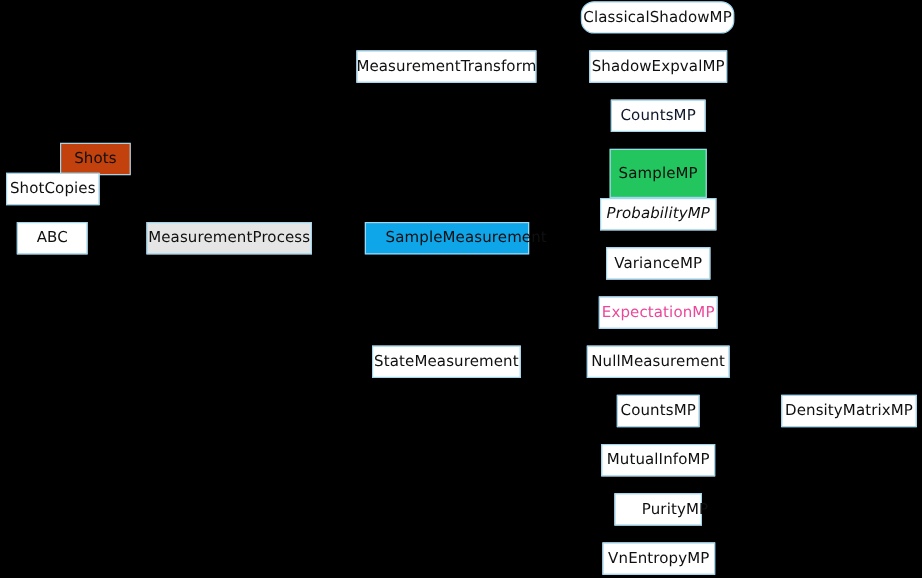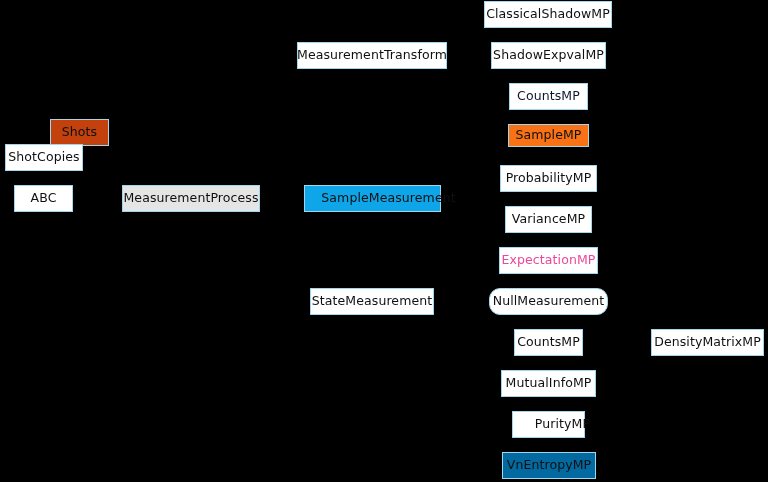--- a/index.html
+++ b/index.html
@@ -66,74 +66,74 @@
       <path d="M 434 301.5 H 467 V 178.5 H 500" fill="none" stroke="#000000" stroke-width="1"></path>
       <path d="M 434 301.5 H 466.5 V 260.5 H 499" fill="none" stroke="#000000" stroke-width="1"></path>
       <path d="M 434 301.5 H 461.5 V 301.5 H 489" fill="none" stroke="#000000" stroke-width="1"></path>
       <path d="M 434 301.5 H 474 V 342.5 H 514" fill="none" stroke="#000000" stroke-width="1"></path>
       <path d="M 434 301.5 H 467.5 V 383.5 H 501" fill="none" stroke="#000000" stroke-width="1"></path>
       <path d="M 434 301.5 H 473 V 424.5 H 512" fill="none" stroke="#000000" stroke-width="1"></path>
       <path d="M 434 301.5 H 468 V 465.5 H 502" fill="none" stroke="#000000" stroke-width="1"></path>
       <path d="M 583 342.5 H 617 V 342.5 H 651" fill="none" stroke="#000000" stroke-width="1"></path>
     </svg>
   <div id="node-layer">
-      <div class="node" style="left: 484px; top: 1px; width: 128px; height: 27px; background: rgb(255, 255, 255); border-color: rgb(159, 215, 239); color: rgb(16, 16, 16);">
+      <div class="node" style="left: 484px; top: 1px; width: 128px; height: 27px; background: rgb(255, 255, 255); border-color: rgb(159, 215, 239); color: rgb(16, 16, 16); border-radius: 11px;">
         <span class="node-label">ClassicalShadowMP</span>
       </div>
       <div class="node" style="left: 297px; top: 42px; width: 150px; height: 27px; background: rgb(255, 255, 255); border-color: rgb(159, 215, 239); color: rgb(16, 16, 16);">
         <span class="node-label">MeasurementTransform</span>
       </div>
       <div class="node" style="left: 491px; top: 42px; width: 115px; height: 27px; background: rgb(255, 255, 255); border-color: rgb(159, 215, 239); color: rgb(16, 16, 16);">
         <span class="node-label">ShadowExpvalMP</span>
       </div>
       <div class="node" style="left: 509px; top: 83px; width: 79px; height: 27px; background: rgb(255, 255, 255); border-color: rgb(159, 215, 239); color: #0f172a;">
         <span class="node-label">CountsMP</span>
       </div>
       <div class="node" style="left: 14px; top: 119px; width: 59px; height: 27px; background: #c2410c; border-color: rgb(159, 215, 239); color: rgb(16, 16, 16); margin-left: 36px;">
         <span class="node-label">Shots</span>
       </div>
-      <div class="node" style="left: 508px; top: 124px; width: 81px; height: 23px; background: #f97316; border-color: rgb(159, 215, 239); color: rgb(16, 16, 16);">
+      <div class="node" style="left: 508px; top: 124px; width: 81px; height: 41px; background: #22c55e; border-color: rgb(159, 215, 239); color: rgb(16, 16, 16);">
         <span class="node-label">SampleMP</span>
       </div>
       <div class="node" style="left: 5px; top: 144px; width: 78px; height: 27px; background: rgb(255, 255, 255); border-color: rgb(159, 215, 239); color: rgb(16, 16, 16);">
         <span class="node-label">ShotCopies</span>
       </div>
-      <div class="node" style="left: 500px; top: 165px; width: 97px; height: 27px; background: rgb(255, 255, 255); border-color: rgb(159, 215, 239); color: rgb(16, 16, 16);">
+      <div class="node" style="left: 500px; top: 165px; width: 97px; height: 27px; background: rgb(255, 255, 255); border-color: rgb(159, 215, 239); color: rgb(16, 16, 16); font-style: italic;">
         <span class="node-label">ProbabilityMP</span>
       </div>
       <div class="node" style="left: 14px; top: 185px; width: 59px; height: 27px; background: rgb(255, 255, 255); border-color: rgb(159, 215, 239); color: rgb(16, 16, 16);">
         <span class="node-label">ABC</span>
       </div>
       <div class="node" style="left: 122px; top: 185px; width: 138px; height: 27px; background: #e5e5e5; border-color: rgb(159, 215, 239); color: rgb(16, 16, 16);">
         <span class="node-label">MeasurementProcess</span>
       </div>
       <div class="node" style="left: 304px; top: 185px; width: 137px; height: 27px; background: #0ea5e9; border-color: rgb(159, 215, 239); color: rgb(16, 16, 16); padding-left: 32px;">
         <span class="node-label">SampleMeasurement</span>
       </div>
       <div class="node" style="left: 505px; top: 206px; width: 87px; height: 27px; background: rgb(255, 255, 255); border-color: rgb(159, 215, 239); color: rgb(16, 16, 16);">
         <span class="node-label">VarianceMP</span>
       </div>
       <div class="node" style="left: 499px; top: 247px; width: 99px; height: 27px; background: rgb(255, 255, 255); border-color: rgb(159, 215, 239); color: #ec4899;">
         <span class="node-label">ExpectationMP</span>
       </div>
       <div class="node" style="left: 310px; top: 288px; width: 124px; height: 27px; background: rgb(255, 255, 255); border-color: rgb(159, 215, 239); color: rgb(16, 16, 16);">
         <span class="node-label">StateMeasurement</span>
       </div>
-      <div class="node" style="left: 489px; top: 288px; width: 119px; height: 27px; background: rgb(255, 255, 255); border-color: rgb(159, 215, 239); color: rgb(16, 16, 16); border-radius: 11px;">
+      <div class="node" style="left: 489px; top: 288px; width: 119px; height: 27px; background: rgb(255, 255, 255); border-color: rgb(159, 215, 239); color: rgb(16, 16, 16);">
         <span class="node-label">NullMeasurement</span>
       </div>
       <div class="node" style="left: 514px; top: 329px; width: 69px; height: 27px; background: rgb(255, 255, 255); border-color: rgb(159, 215, 239); color: rgb(16, 16, 16);">
         <span class="node-label">CountsMP</span>
       </div>
       <div class="node" style="left: 651px; top: 329px; width: 113px; height: 27px; background: rgb(255, 255, 255); border-color: rgb(159, 215, 239); color: rgb(16, 16, 16);">
         <span class="node-label">DensityMatrixMP</span>
       </div>
       <div class="node" style="left: 501px; top: 370px; width: 95px; height: 27px; background: rgb(255, 255, 255); border-color: rgb(159, 215, 239); color: rgb(16, 16, 16);">
         <span class="node-label">MutualInfoMP</span>
       </div>
       <div class="node" style="left: 512px; top: 411px; width: 73px; height: 27px; background: rgb(255, 255, 255); border-color: rgb(159, 215, 239); color: rgb(16, 16, 16); padding-left: 28px;">
         <span class="node-label">PurityMP</span>
       </div>
-      <div class="node" style="left: 502px; top: 452px; width: 94px; height: 27px; background: #0369a1; border-color: rgb(159, 215, 239); color: rgb(16, 16, 16);">
+      <div class="node" style="left: 502px; top: 452px; width: 94px; height: 27px; background: #ffffff; border-color: rgb(159, 215, 239); color: rgb(16, 16, 16);">
         <span class="node-label">VnEntropyMP</span>
       </div>
     </div>
 </div>
 
 </body></html>

